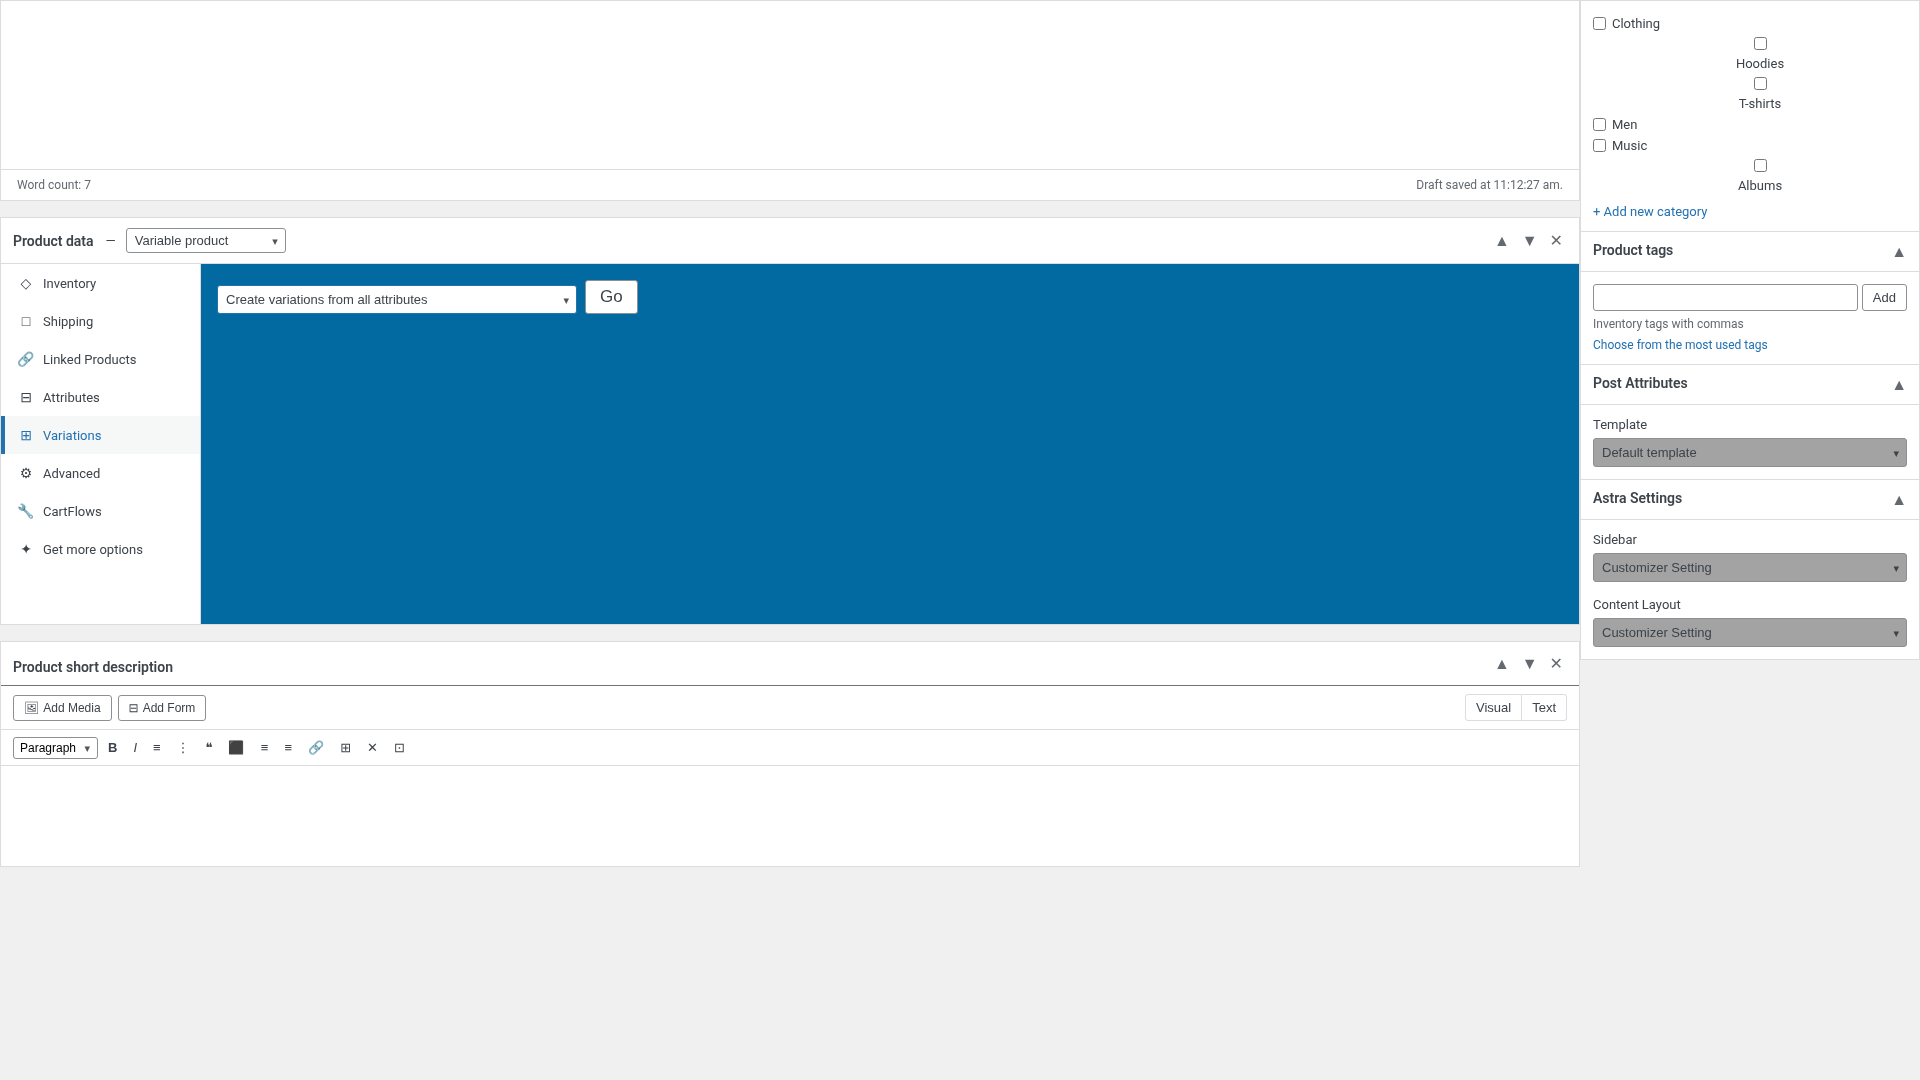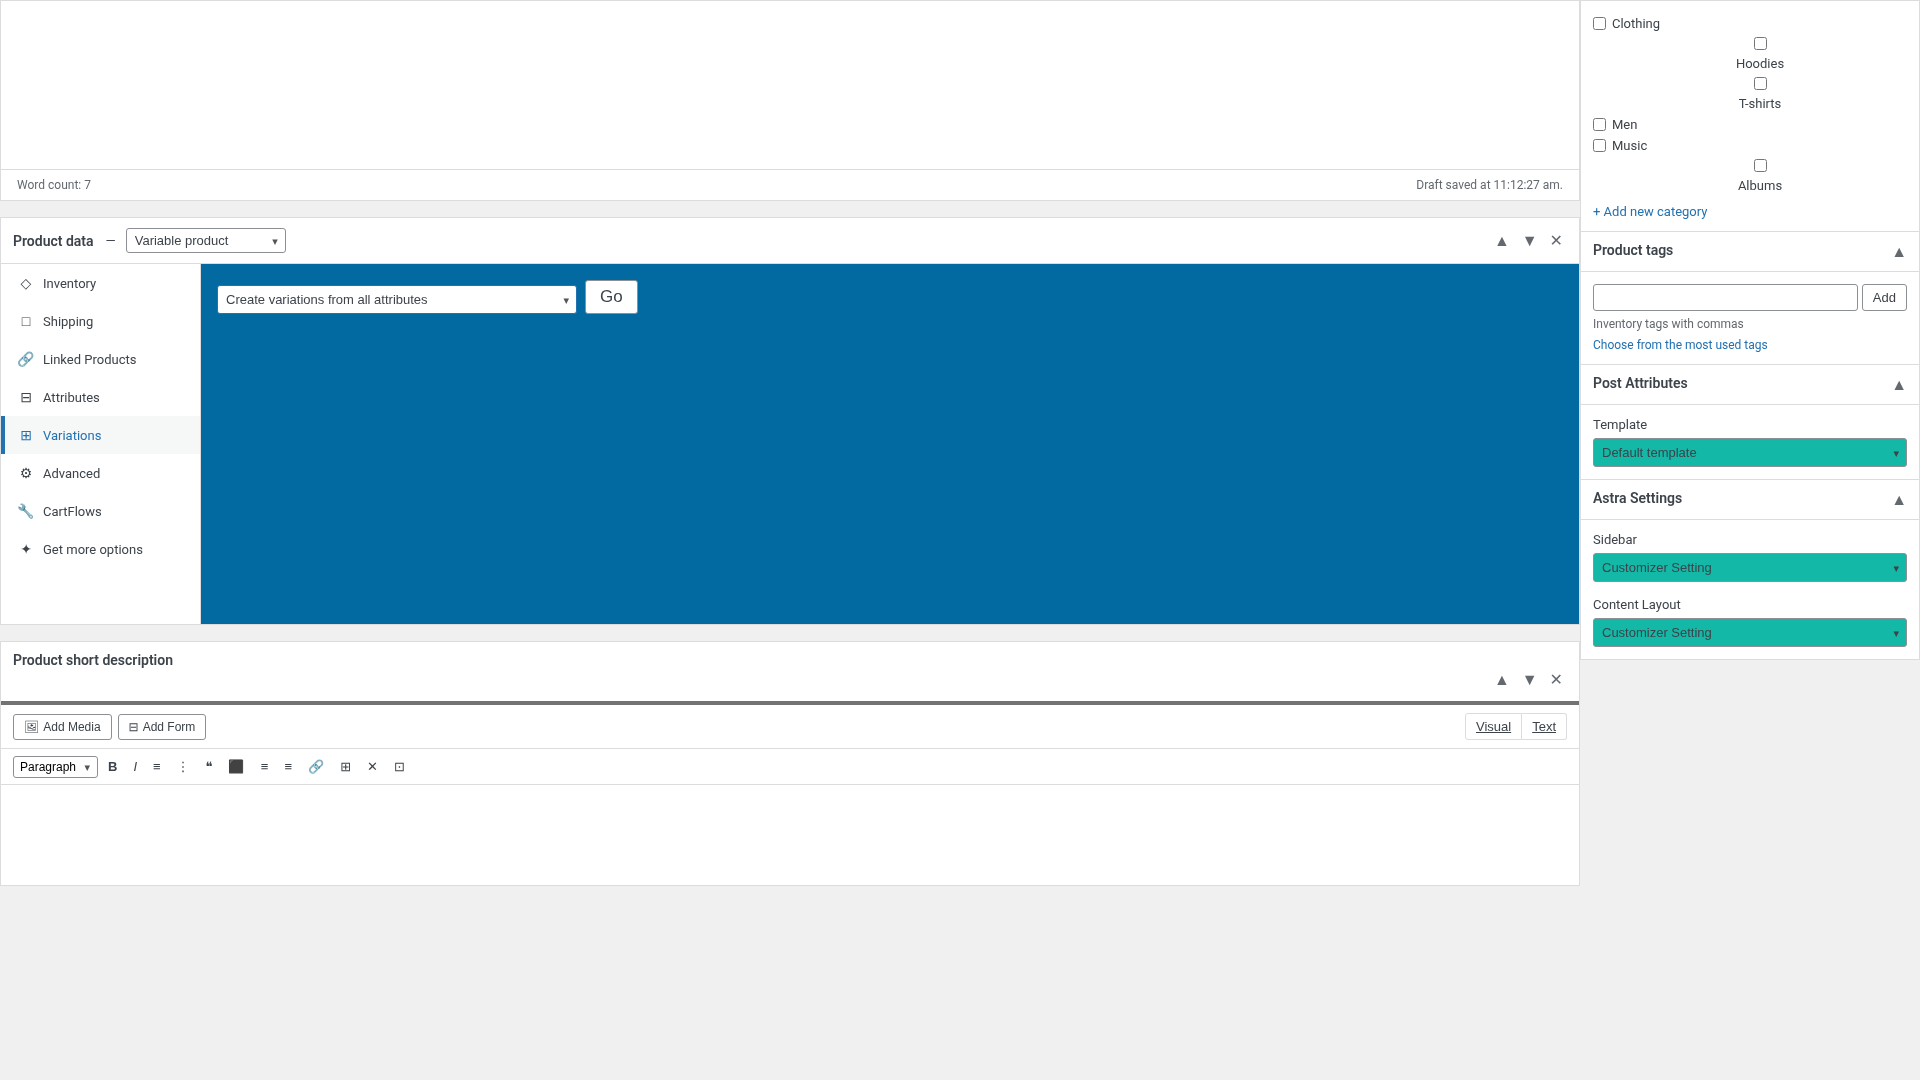--- a/index.html
+++ b/index.html
@@ -164,24 +164,23 @@
 
     
     .short-desc-section {
       background: #fff;
       border: 1px solid #dcdcde;
       margin-bottom: 16px;
     }
 
     .short-desc-header {
       display: flex;
-      align-items: flex-start;
+      align-items: flex-end;
       padding: 10px 12px;
-      border-bottom: 4px solid #737373;
-      flex-direction: column;
+      border-bottom: 1px solid #737373;
     }
 
     .short-desc-title {
       font-weight: 600;
       font-size: 14px;
     }
 
     .short-desc-controls {
       margin-left: auto;
       display: flex;
@@ -206,21 +205,20 @@
       border-radius: 3px;
       padding: 5px 10px;
       cursor: pointer;
       font-size: 12px;
       color: #3c434a;
     }
 
     .view-tabs {
       margin-left: auto;
       display: flex;
-      text-decoration: underline;
     }
 
     .view-tab {
       padding: 5px 10px;
       cursor: pointer;
       font-size: 13px;
       border: 1px solid #dcdcde;
       background: #fff;
       color: #3c434a;
     }
@@ -362,21 +360,21 @@
       position: relative;
       display: block;
     }
 
     .template-select {
       width: 100%;
       border: 1px solid #8c8f94;
       border-radius: 3px;
       padding: 6px 28px 6px 8px;
       font-size: 13px;
-      background: #14b8a6;
+      background: #a3a3a3;
       appearance: none;
       -webkit-appearance: none;
       cursor: pointer;
       color: #3c434a;
     }
 
     .template-select-wrapper::after {
       content: "▾";
       position: absolute;
       right: 8px;

